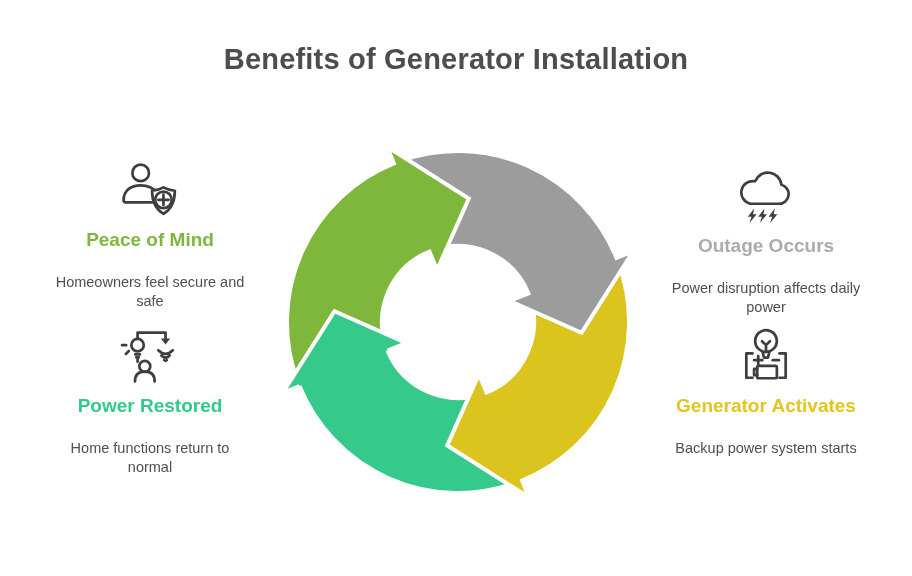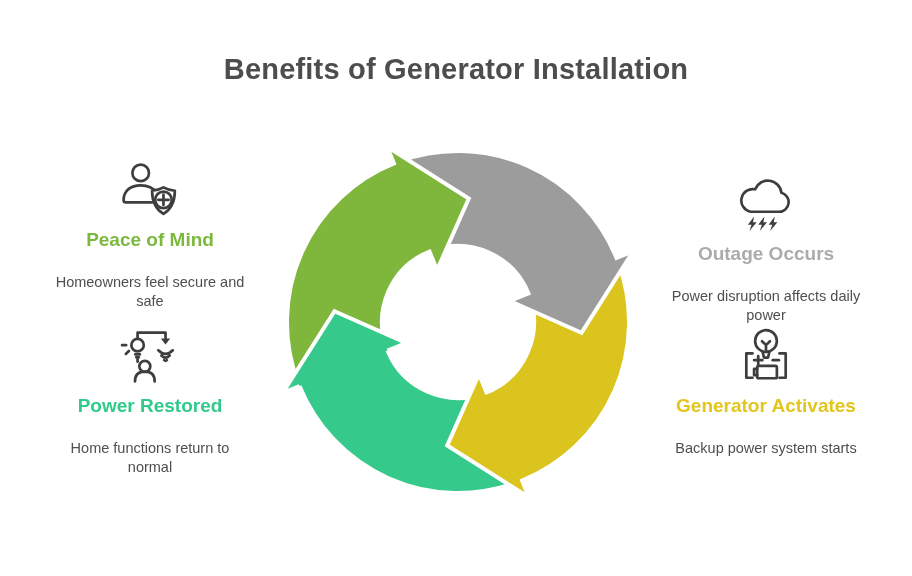--- a/index.html
+++ b/index.html
@@ -1,23 +1,23 @@
 <!DOCTYPE html>
 <html><head>
 <meta charset="utf-8">
 <style>
   html,body{margin:0;padding:0;background:#fff;}
   .canvas{position:relative;width:912px;height:576px;background:#ffffff;overflow:hidden;
           font-family:"Liberation Sans",sans-serif;}
-  .title{position:absolute;top:53px;left:0;width:100%;text-align:center;
+  .title{position:absolute;top:43px;left:0;width:100%;text-align:center;
          font-size:29px;font-weight:700;color:#4d4d4d;letter-spacing:.2px;}
   .cycle-svg{position:absolute;left:0;top:0;}
   .item{position:absolute;width:212px;display:flex;flex-direction:column;align-items:center;text-align:center;}
   .pos-tl{left:44px;top:161px;}
-  .pos-tr{left:660px;top:175px;}
+  .pos-tr{left:660px;top:167px;}
   .pos-bl{left:44px;top:327px;}
   .pos-br{left:660px;top:327px;}
   .icon-box{height:58px;display:flex;align-items:center;justify-content:center;}
   .heading{font-size:19px;font-weight:700;margin-top:11px;line-height:1.1;}
   .desc{font-size:14.5px;color:#4f4f4f;line-height:1.33;margin-top:22px;width:200px;}
   .c-green{color:#7cb83e;}
   .c-gray{color:#ababab;}
   .c-teal{color:#2fcb8b;}
   .c-yellow{color:#e2c51d;}
   .lineicon{stroke:#3e3e3e;stroke-width:2.6;fill:none;stroke-linecap:round;stroke-linejoin:round;}

